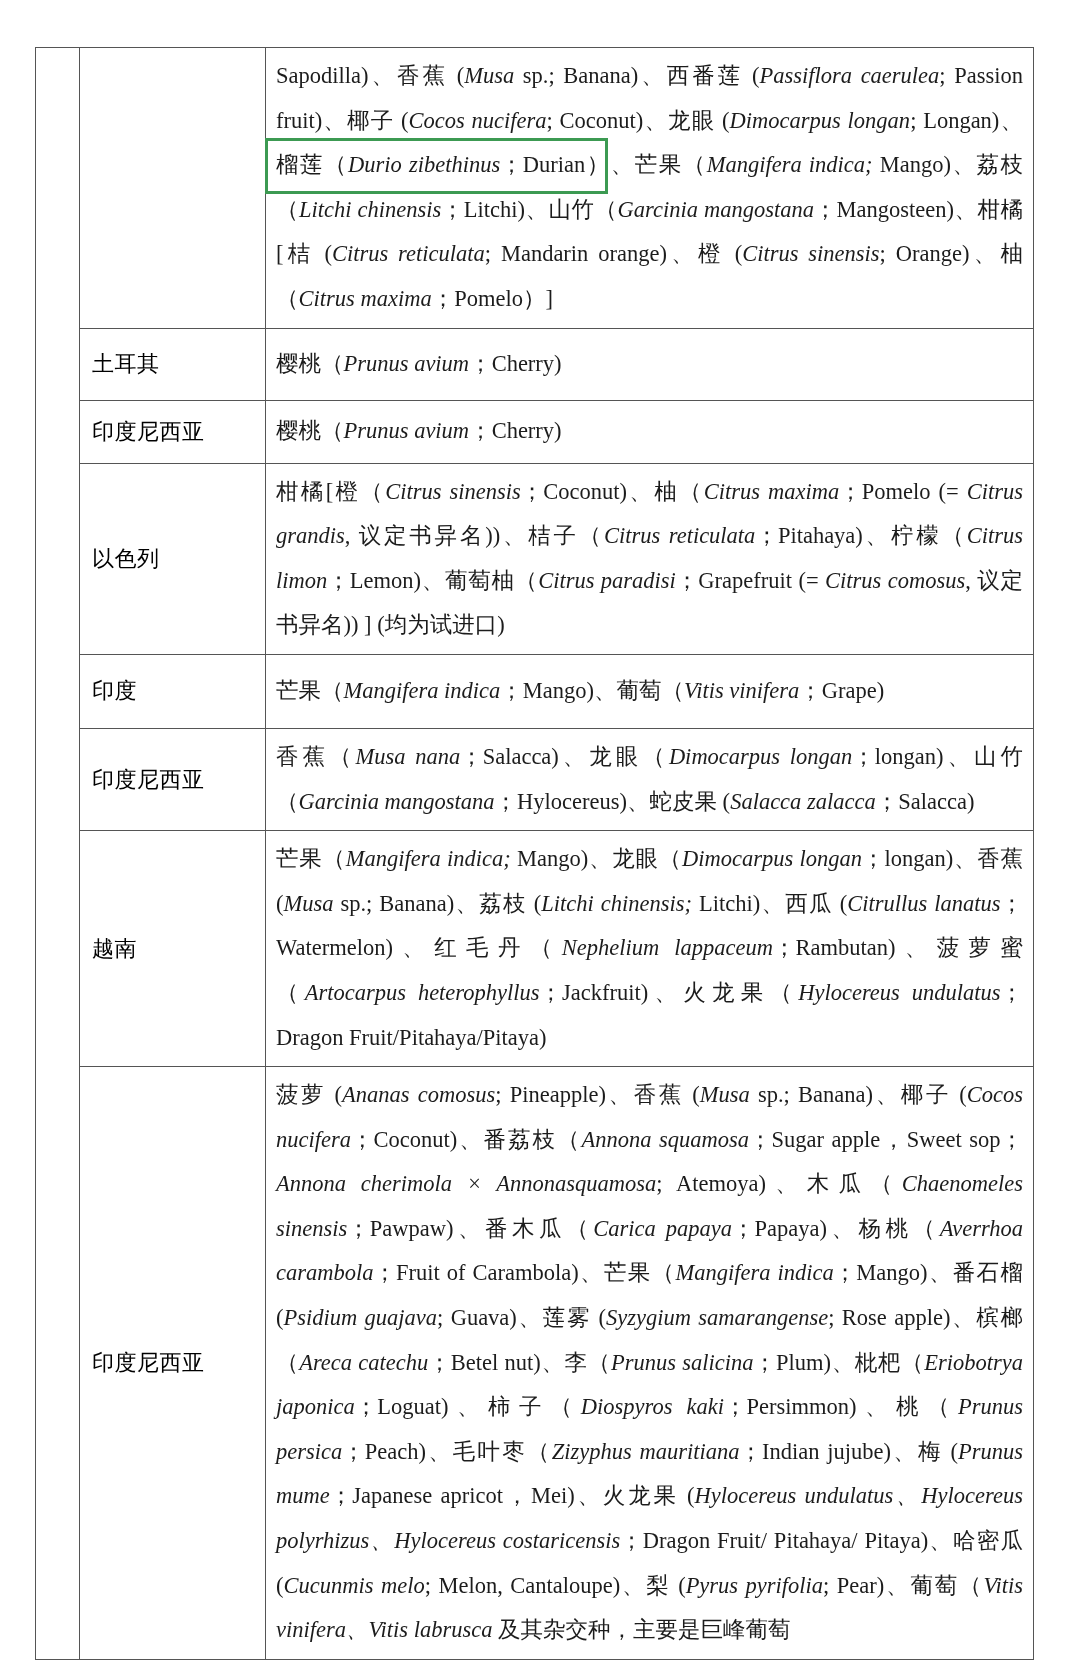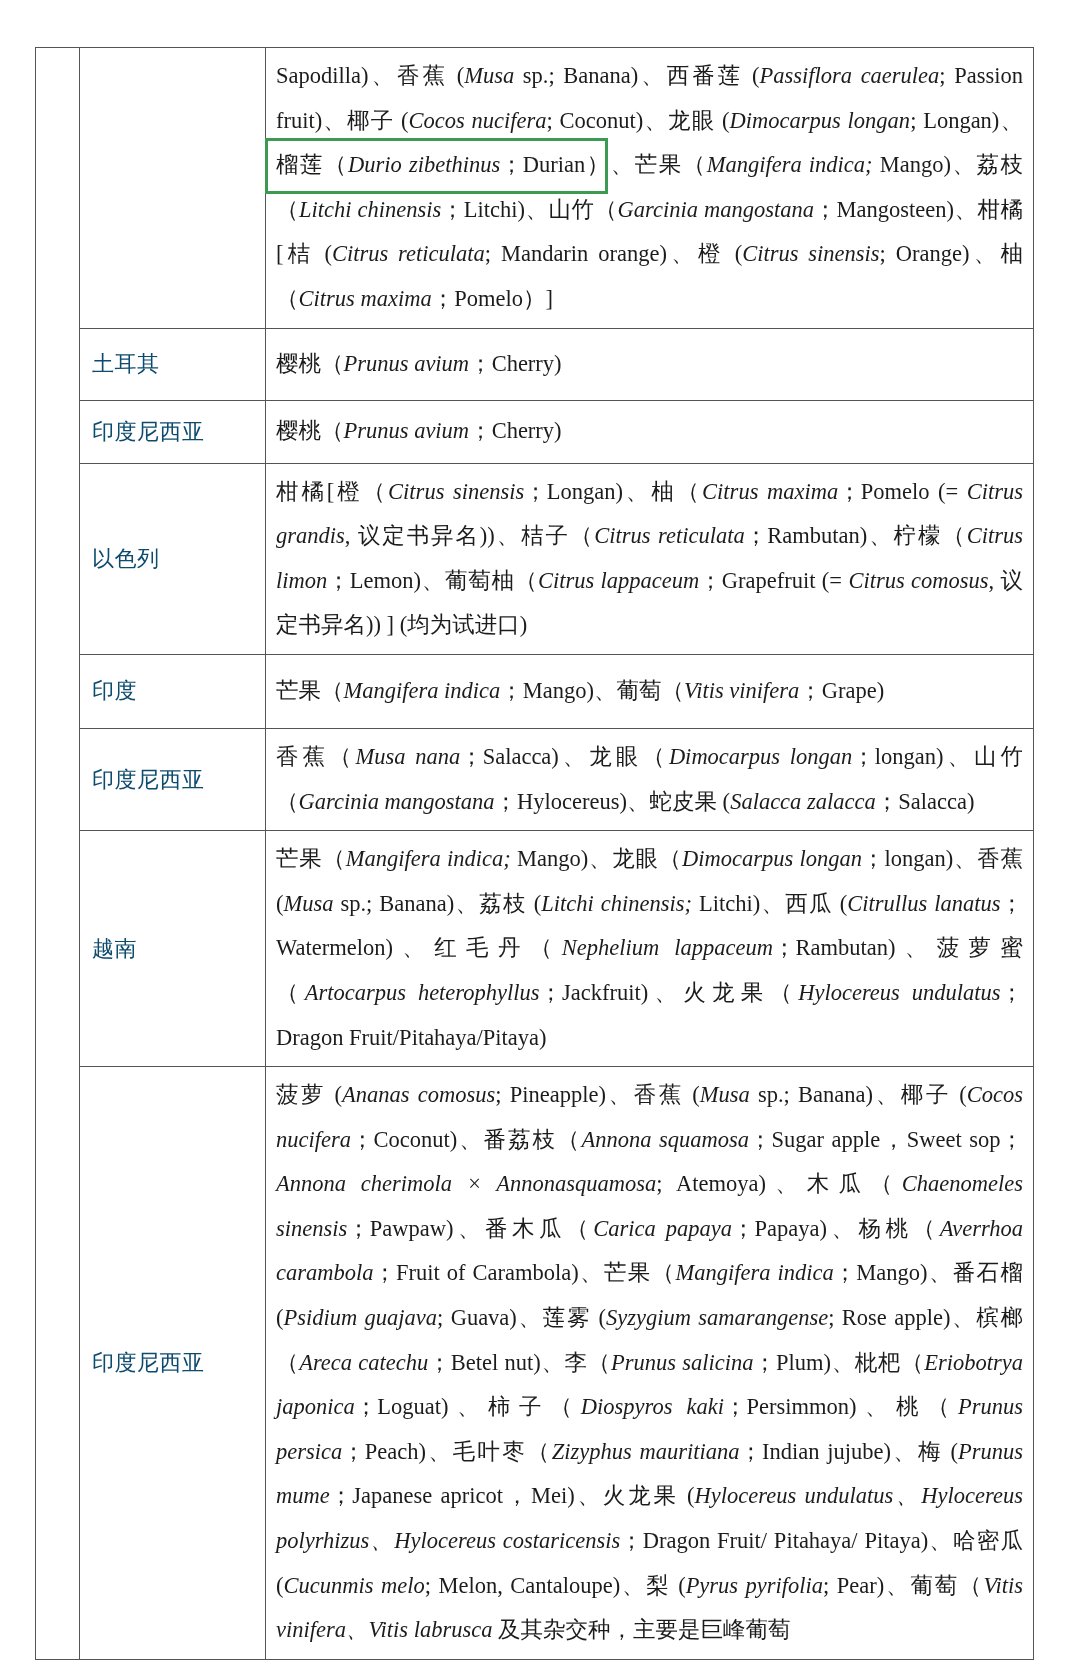--- a/index.html
+++ b/index.html
@@ -5,21 +5,21 @@
   html, body { margin: 0; padding: 0; background: #ffffff; }
   body { width: 1080px; height: 1672px; position: relative; overflow: hidden;
          font-family: "Liberation Serif", "DejaVu Serif", serif; color: #1a1a1a; }
   .doc-table { position: absolute; left: 35px; top: 47px; width: 998px;
                border-collapse: collapse; table-layout: fixed; }
   .doc-table td { border: 1.5px solid #555; vertical-align: middle; padding: 0; }
   .c1 { width: 44px; }
   .c2 { width: 186px; }
   .c3 { width: 768px; }
   .country { padding-left: 12px !important; font-family: Liberation Sans, sans-serif;
-             font-size: 22px; letter-spacing: 0.5px; color: #0c4a6e; }
+             font-size: 22px; letter-spacing: 0.5px; color: #000000; }
   .fruits { padding: 6px 10px 6px 10px !important; font-size: 22.5px; line-height: 44.6px;
             text-align: justify; text-align-last: left; color: #1c1c1c; }
   .fruits i { font-style: italic; }
   .hl { position: absolute; left: 265px; top: 138px; width: 337px; height: 50px;
         border: 3px solid #3c9a52; pointer-events: none; }
 </style>
 </head>
 <body>
 
 <table class="doc-table">
@@ -37,21 +37,21 @@
       <tr style="height: 72px;">
         <td class="country">土耳其</td>
         <td class="fruits"><span>樱桃（</span><i>Prunus avium</i><span>；Cherry)</span></td>
       </tr>
       <tr style="height: 63px;">
         <td class="country">印度尼西亚</td>
         <td class="fruits"><span>樱桃（</span><i>Prunus avium</i><span>；Cherry)</span></td>
       </tr>
       <tr style="height: 181px;">
         <td class="country">以色列</td>
-        <td class="fruits"><span>柑橘[橙（</span><i>Citrus sinensis</i><span>；Longan)、柚（</span><i>Citrus maxima</i><span>；Pomelo (= </span><i>Citrus grandis</i><span>, 议定书异名))、桔子（</span><i>Citrus reticulata</i><span>；Rambutan)、柠檬（</span><i>Citrus limon</i><span>；Lemon)、葡萄柚（</span><i>Citrus lappaceum</i><span>；Grapefruit (= </span><i>Citrus comosus</i><span>, 议定书异名)) ] (均为试进口)</span></td>
+        <td class="fruits"><span>柑橘[橙（</span><i>Citrus sinensis</i><span>；Coconut)、柚（</span><i>Citrus maxima</i><span>；Pomelo (= </span><i>Citrus grandis</i><span>, 议定书异名))、桔子（</span><i>Citrus reticulata</i><span>；Pitahaya)、柠檬（</span><i>Citrus limon</i><span>；Lemon)、葡萄柚（</span><i>Citrus paradisi</i><span>；Grapefruit (= </span><i>Citrus comosus</i><span>, 议定书异名)) ] (均为试进口)</span></td>
       </tr>
       <tr style="height: 74px;">
         <td class="country">印度</td>
         <td class="fruits"><span>芒果（</span><i>Mangifera indica</i><span>；Mango)、葡萄（</span><i>Vitis vinifera</i><span>；Grape)</span></td>
       </tr>
       <tr style="height: 92px;">
         <td class="country">印度尼西亚</td>
         <td class="fruits"><span>香蕉（</span><i>Musa nana</i><span>；Salacca)、龙眼（</span><i>Dimocarpus longan</i><span>；longan)、山竹（</span><i>Garcinia mangostana</i><span>；Hylocereus)、蛇皮果 (</span><i>Salacca zalacca</i><span>；Salacca)</span></td>
       </tr>
       <tr style="height: 225px;">

